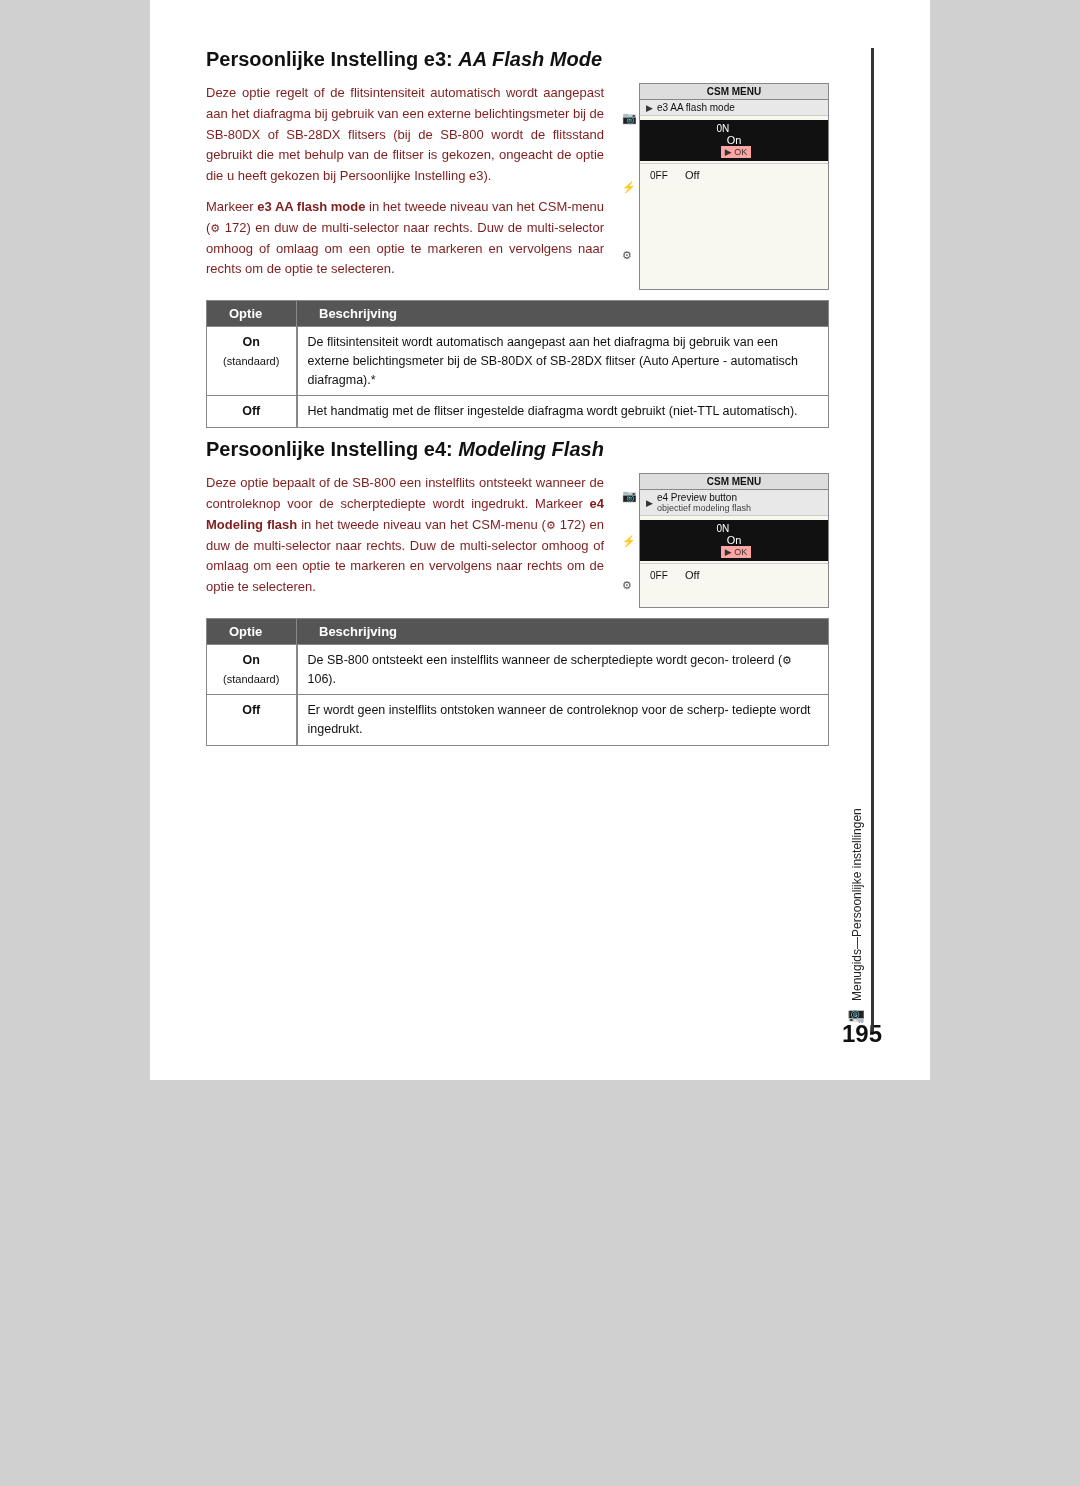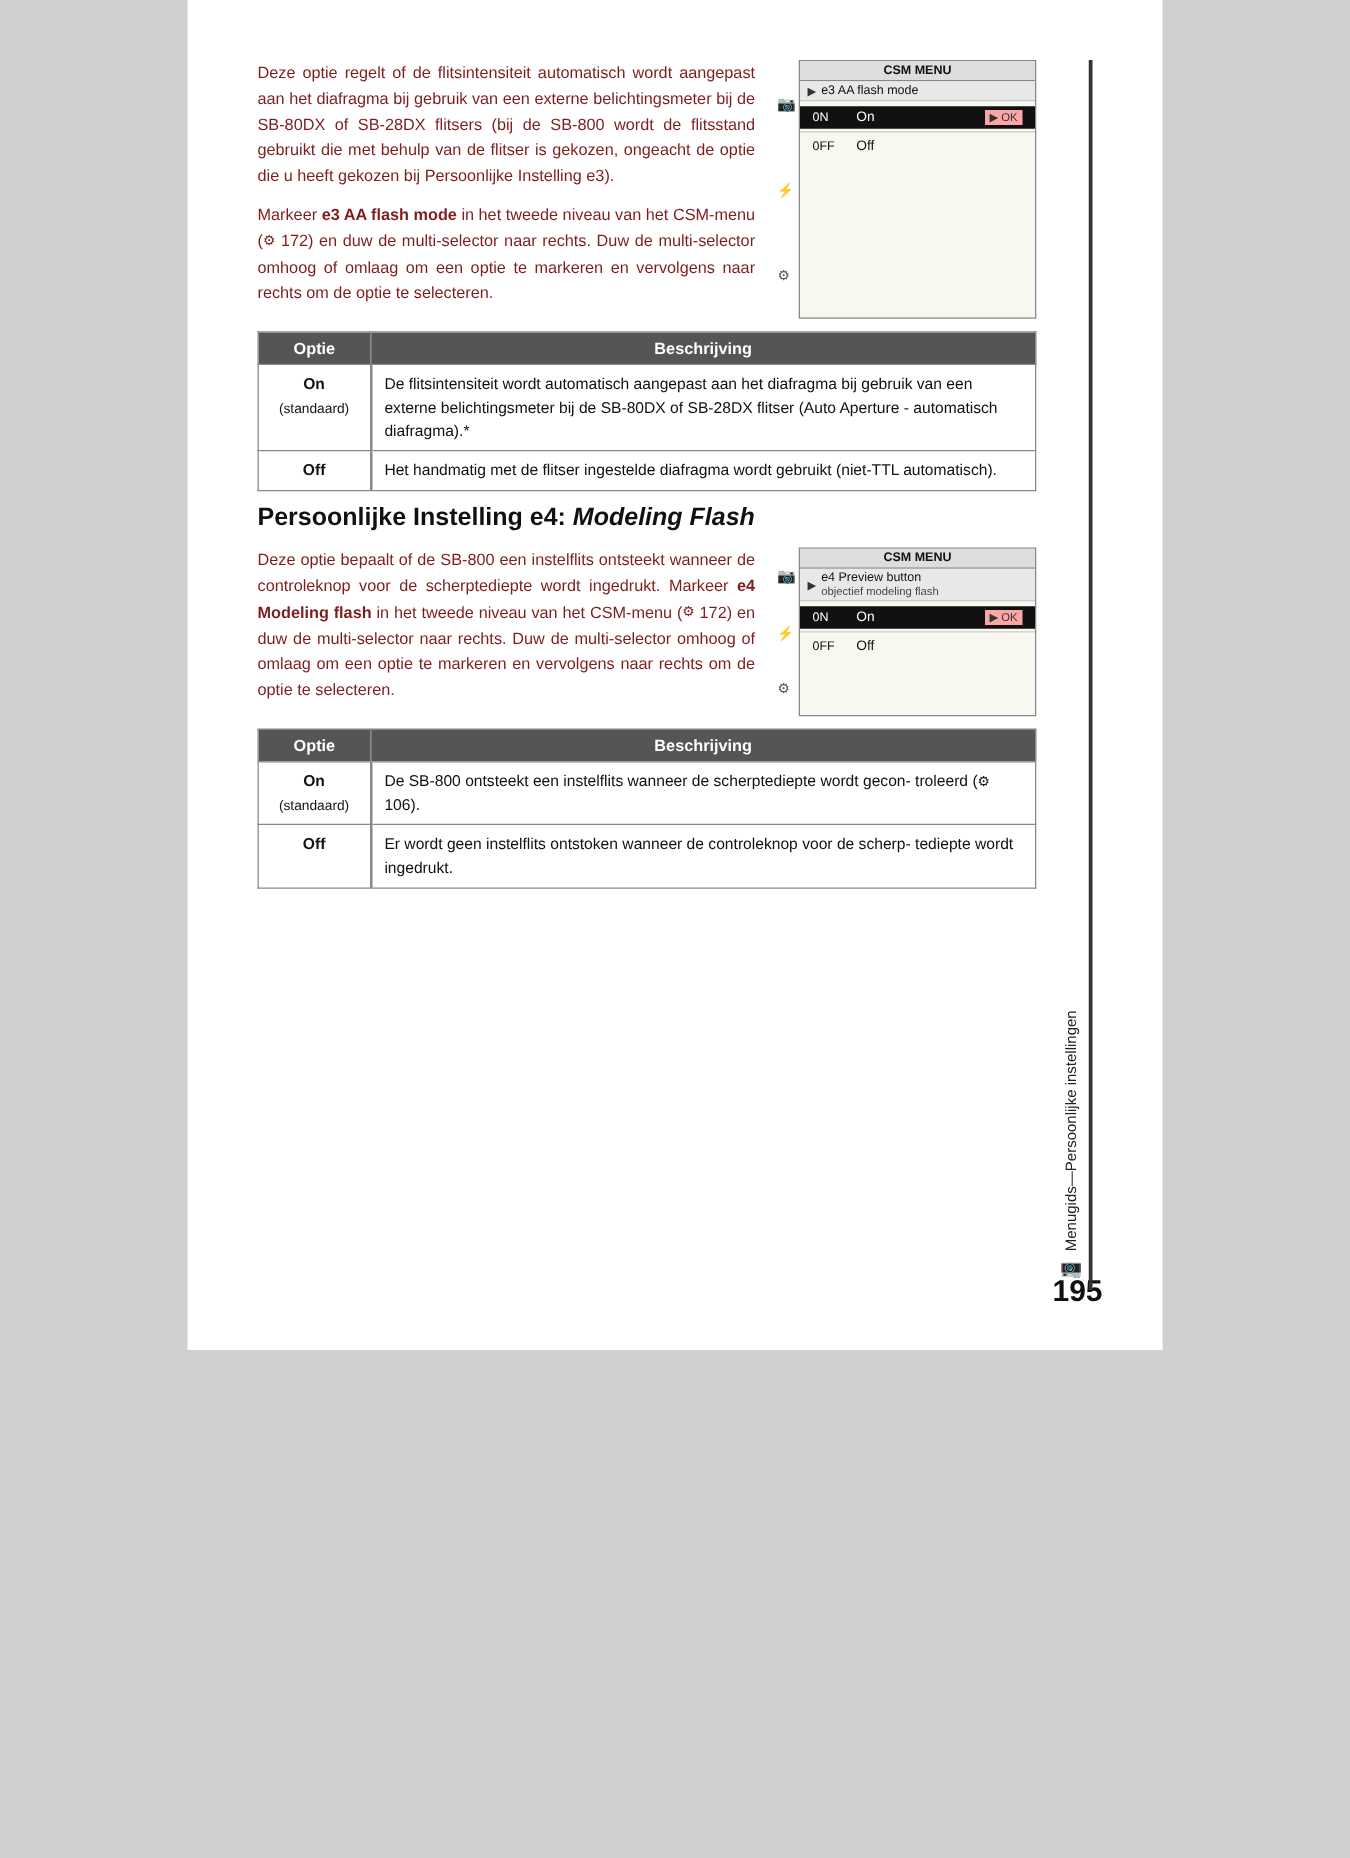--- a/index.html
+++ b/index.html
@@ -114,20 +114,21 @@
     .csm-menu-body {
       padding: 4px 0;
     }
 
     .csm-menu-row {
       display: flex;
       align-items: center;
       padding: 3px 10px;
       font-size: 11px;
       color: #111;
+      flex-direction: column;
     }
 
     .csm-menu-row.selected {
       background: #111;
       color: #fff;
     }
 
     .csm-menu-row .label-left {
       width: 35px;
       font-size: 10px;
@@ -179,21 +180,21 @@
       border-collapse: collapse;
       font-size: 12.5px;
       margin-bottom: 10px;
       margin-top: 10px;
     }
 
     .option-table th {
       background: #555;
       color: #fff;
       padding: 5px 22px;
-      text-align: center;
+      text-align: left;
       font-weight: bold;
       font-size: 13px;
     }
 
     .option-table td {
       border: 1px solid #888;
       padding: 6px 10px;
       vertical-align: top;
       line-height: 1.5;
       color: #111;
@@ -234,20 +235,23 @@
       font-size: 11px;
       color: #111;
     }
   </style>
 </head>
 <body>
 
 <div class="page">
   <div class="main-content">
 
+    <h2>
+      <span>Persoonlijke Instelling e3: </span><em>AA Flash Mode</em>
+    </h2>
 
     <div class="section-top">
       <div class="section-text">
         <p class="body-text">Deze optie regelt of de flitsintensiteit automatisch wordt aangepast aan het diafragma bij gebruik van een externe belichtingsmeter bij de SB-80DX of SB-28DX flitsers (bij de SB-800 wordt de flitsstand gebruikt die met behulp van de flitser is gekozen, ongeacht de optie die u heeft gekozen bij Persoonlijke Instelling e3).</p>
         <p class="body-text">
           <span>Markeer </span><strong>e3 AA flash mode</strong><span> in het tweede niveau van het CSM-menu (</span><span style="font-size:11px; vertical-align:middle;">⚙</span> <span>172</span><span>) en duw de multi-selector naar rechts. Duw de multi-selector omhoog of omlaag om een optie te markeren en vervolgens naar rechts om de optie te selecteren.</span>
         </p>
       </div>
 
       <div class="csm-menu-wrapper">

